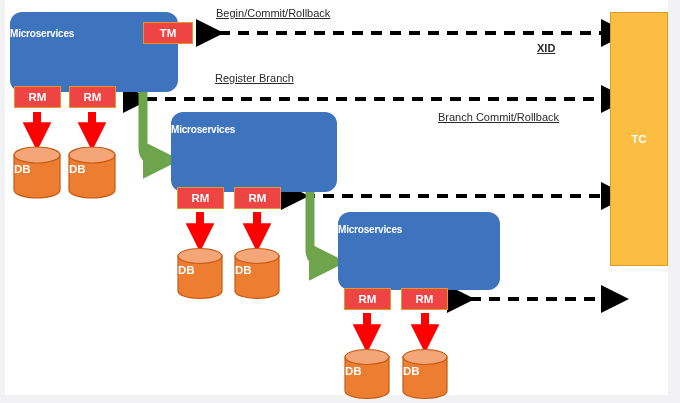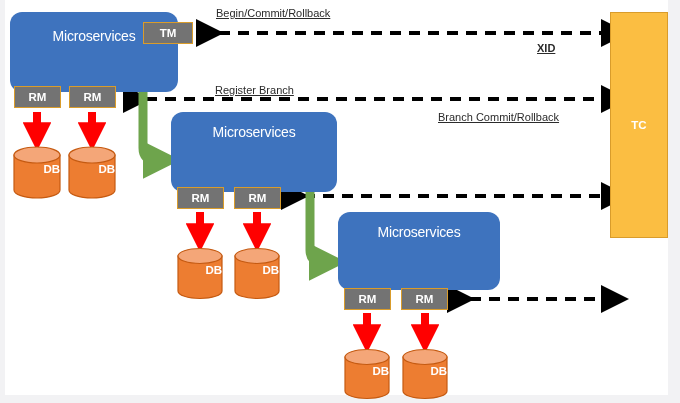--- a/index.html
+++ b/index.html
@@ -34,28 +34,27 @@
     box-sizing: border-box;
   }
   .ms-box {
     background: #3E73BE;
     border-radius: 12px;
   }
   .ms-label {
     position: absolute;
     left: 0;
     width: 100%;
-    text-align: center;
-    color: #ffffff;
-    font-weight: normal;
-    font-size: 14px;
+    color: #ffffff;
+    font-weight: bold;
+    font-size: 10px;
     letter-spacing: -0.2px;
   }
   .chip {
-    background: #737373;
+    background: #ef4444;
     border: 1px solid #D99C2B;
     color: #ffffff;
     font-weight: bold;
     font-size: 11.5px;
     display: flex;
     align-items: center;
     justify-content: center;
     box-sizing: border-box;
   }
   .tc-box {
@@ -79,21 +78,21 @@
     font-weight: bold;
     font-size: 11px;
   }
   .db {
     position: absolute;
   }
   .db-text {
     position: absolute;
     left: 0;
     width: 100%;
-    text-align: right;
+    text-align: left;
     color: #ffffff;
     font-weight: bold;
     font-size: 11.5px;
   }
 </style>
 </head>
 <body>
 
 <div id="canvas">
   <div id="sheet"></div>
@@ -216,19 +215,19 @@
   </div>
   <div class="node chip" style="left:344px; top:288px; width:47px; height:22px;">RM</div>
   <div class="node chip" style="left:401px; top:288px; width:47px; height:22px;">RM</div>
   <div class="db" style="left:345px; top:365px; width:44px;">
     <div class="db-text">DB</div>
   </div>
   <div class="db" style="left:403px; top:365px; width:44px;">
     <div class="db-text">DB</div>
   </div>
 
-  <div class="node tc-box" style="left:610px; top:12px; width:58px; height:226px;">TC</div>
+  <div class="node tc-box" style="left:610px; top:12px; width:58px; height:254px;">TC</div>
 
   <div class="edge-label" style="left:216px; top:7px;">Begin/Commit/Rollback</div>
   <div class="edge-label bold" style="left:525px; top:42px;margin-left:12px;">XID</div>
-  <div class="edge-label" style="left:215px; top:84px;">Register Branch</div>
+  <div class="edge-label" style="left:215px; top:72px;">Register Branch</div>
   <div class="edge-label" style="left:418px; top:111px;padding-left:20px;">Branch Commit/Rollback</div>
 </div>
 
 </body></html>

